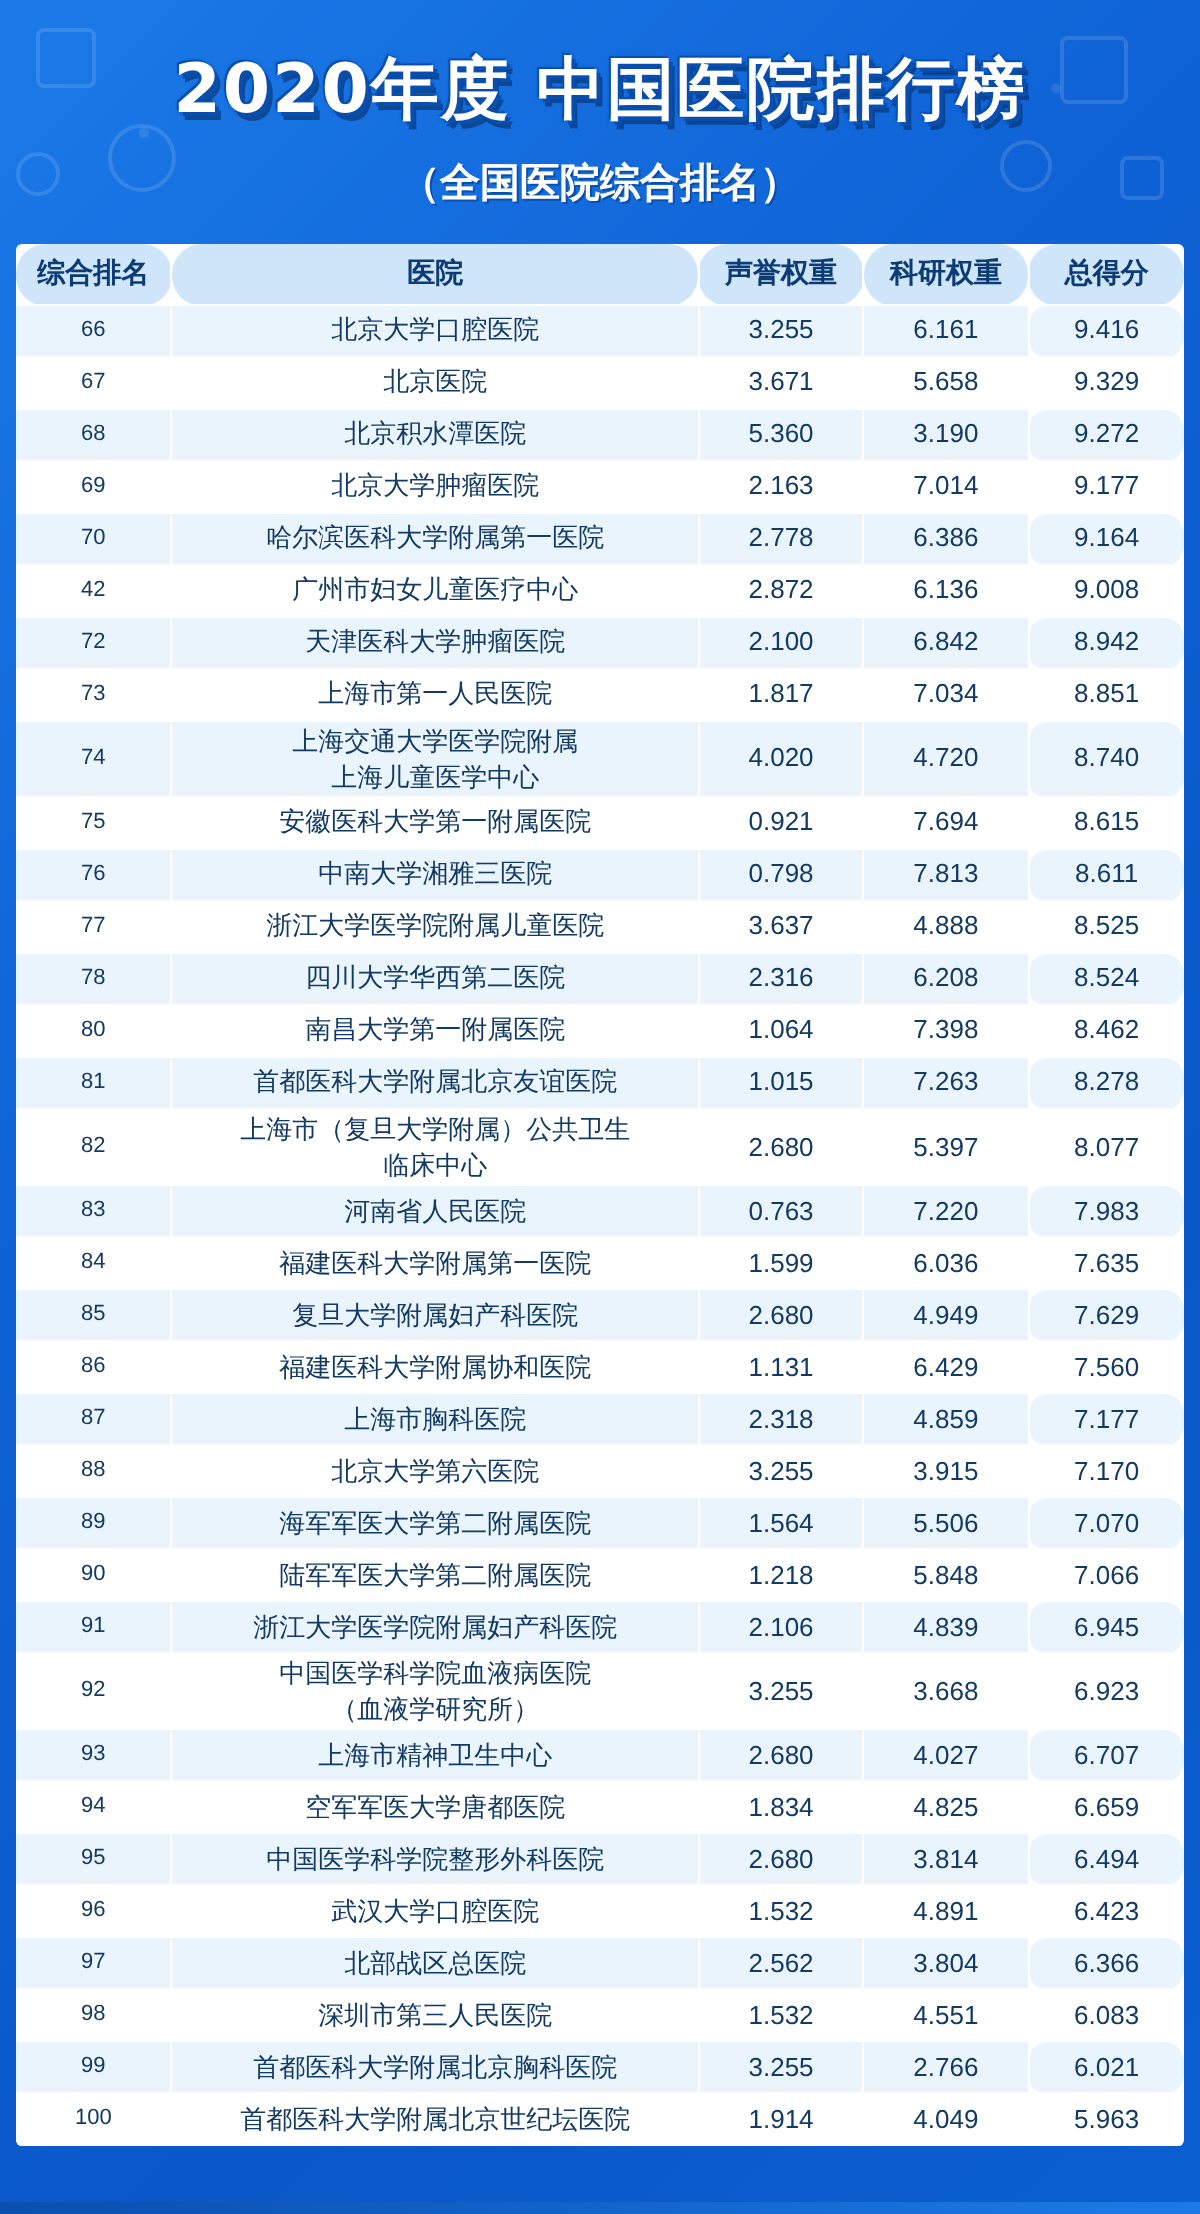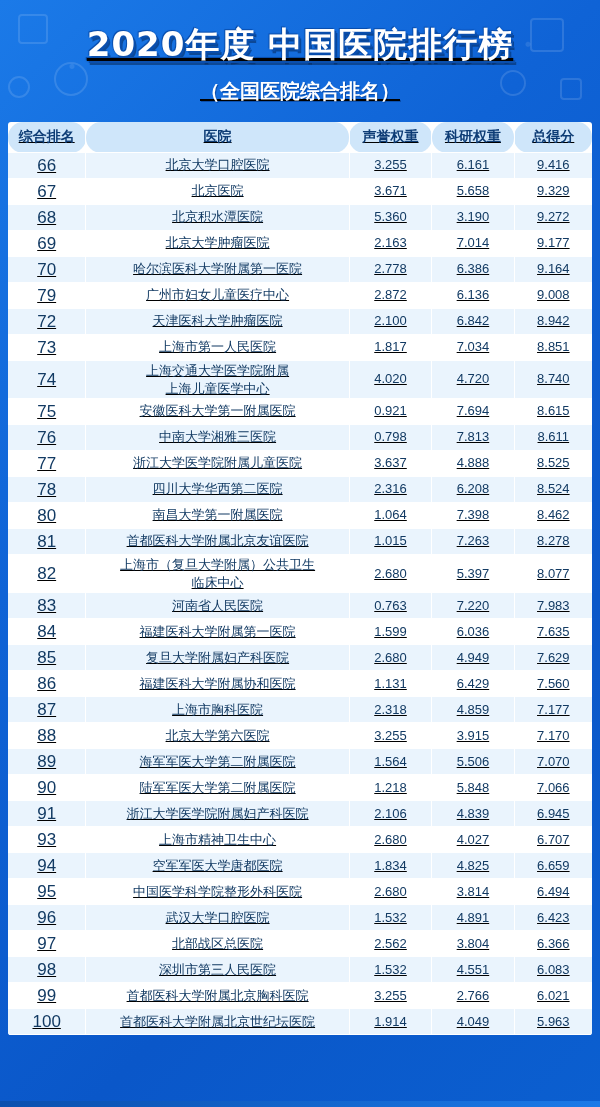--- a/index.html
+++ b/index.html
@@ -15,21 +15,20 @@
   }
   .page {
     position: relative;
     width: 600px;
     height: 1107px;
     background:
       radial-gradient(circle at 12% 6%, rgba(255,255,255,0.10) 0 2px, transparent 3px),
       radial-gradient(circle at 88% 4%, rgba(255,255,255,0.10) 0 2px, transparent 3px),
       linear-gradient(135deg, #1b7ae8 0%, #0f63d6 35%, #0a57c9 70%, #0b5fd0 100%);
     overflow: hidden;
-    text-decoration: underline;
   }
   
   .deco {
     position: absolute;
     opacity: 0.13;
     border: 2px solid #ffffff;
     border-radius: 4px;
   }
   .deco.c { border-radius: 50%; }
   .header {
@@ -84,24 +83,24 @@
   }
   thead th:last-child { border-right: none; }
   tbody td {
     height: 23px;
     text-align: center;
     border-right: 1px solid #ffffff;
     border-bottom: 1px solid #ffffff;
     line-height: 1.25;
     white-space: nowrap;
   }
-  tbody td:last-child { border-right: none; }
+  tbody td:last-child { border-right: none; border-radius: 10px; }
   tbody tr:nth-child(odd) td { background: #eaf4fd; }
   tbody tr:nth-child(even) td { background: #ffffff; }
-  td.rank { width: 74px; font-size: 17px; }
+  td.rank { width: 74px; font-size: 11px; }
   td.name { width: 250px; text-align: center; white-space: normal; padding: 1px 4px; }
   td.num { width: 78px; }
   td.total { width: 74px; }
   .two-line { line-height: 1.35; }
   .bottom-strip {
     position: absolute;
     left: 0; right: 0; bottom: 0;
     height: 6px;
     background: linear-gradient(90deg, #0a4fae, #1b7ae8);
   }
@@ -164,21 +163,21 @@
             <td class="total">9.177</td>
           </tr>
           <tr>
             <td class="rank">70</td>
             <td class="name">哈尔滨医科大学附属第一医院</td>
             <td class="num">2.778</td>
             <td class="num">6.386</td>
             <td class="total">9.164</td>
           </tr>
           <tr>
-            <td class="rank">79</td>
+            <td class="rank">42</td>
             <td class="name">广州市妇女儿童医疗中心</td>
             <td class="num">2.872</td>
             <td class="num">6.136</td>
             <td class="total">9.008</td>
           </tr>
           <tr>
             <td class="rank">72</td>
             <td class="name">天津医科大学肿瘤医院</td>
             <td class="num">2.100</td>
             <td class="num">6.842</td>
@@ -304,20 +303,27 @@
             <td class="total">7.066</td>
           </tr>
           <tr>
             <td class="rank">91</td>
             <td class="name">浙江大学医学院附属妇产科医院</td>
             <td class="num">2.106</td>
             <td class="num">4.839</td>
             <td class="total">6.945</td>
           </tr>
           <tr>
+            <td class="rank">92</td>
+            <td class="name two-line">中国医学科学院血液病医院<br>（血液学研究所）</td>
+            <td class="num">3.255</td>
+            <td class="num">3.668</td>
+            <td class="total">6.923</td>
+          </tr>
+          <tr>
             <td class="rank">93</td>
             <td class="name">上海市精神卫生中心</td>
             <td class="num">2.680</td>
             <td class="num">4.027</td>
             <td class="total">6.707</td>
           </tr>
           <tr>
             <td class="rank">94</td>
             <td class="name">空军军医大学唐都医院</td>
             <td class="num">1.834</td>

